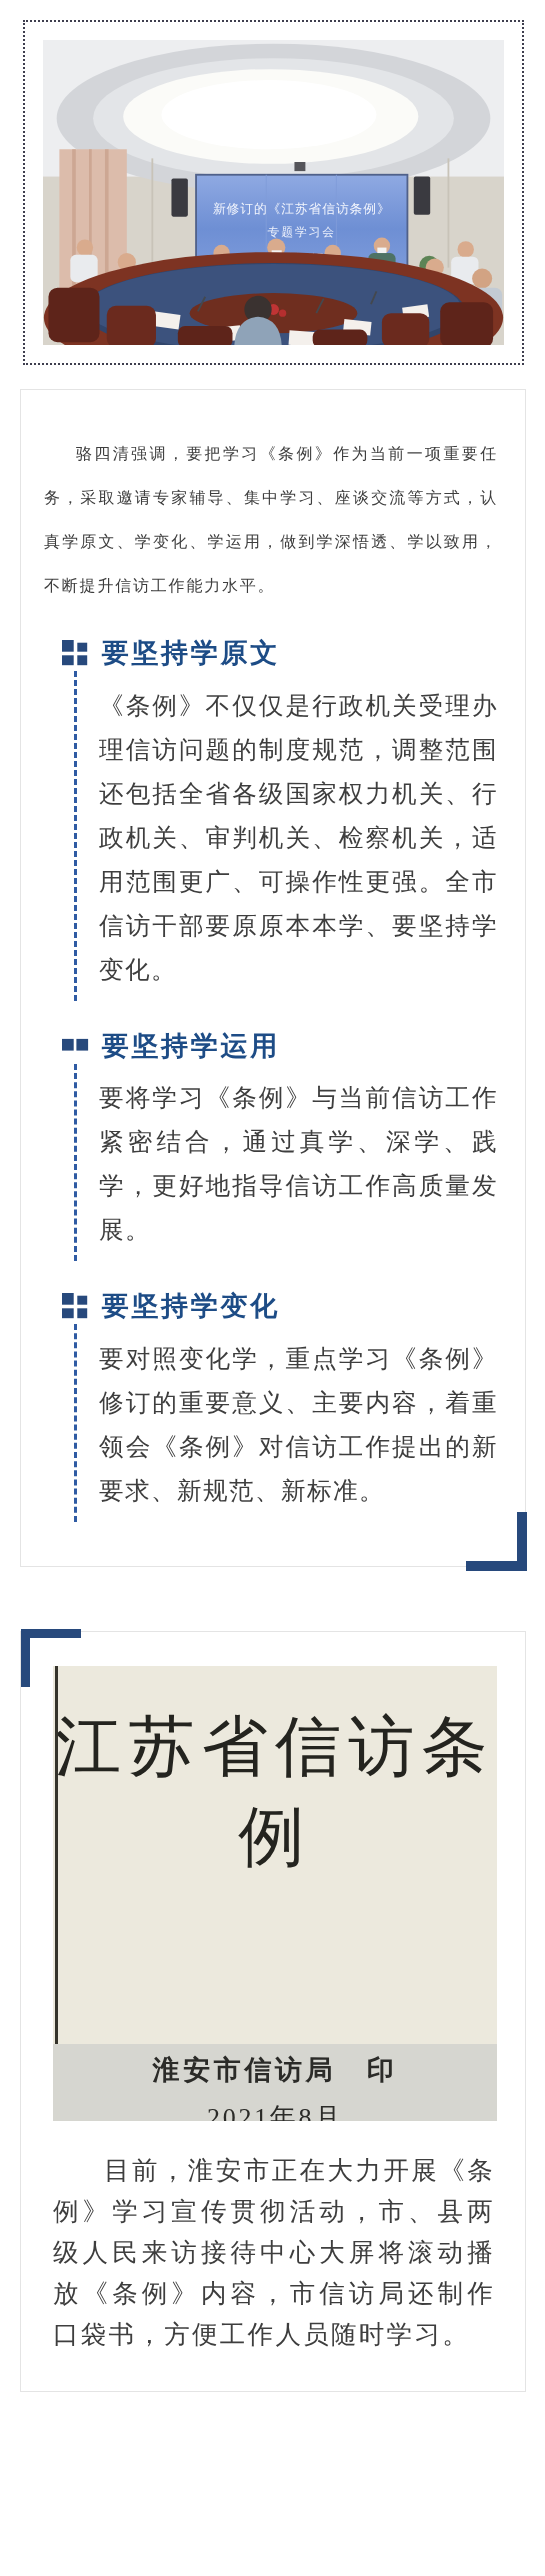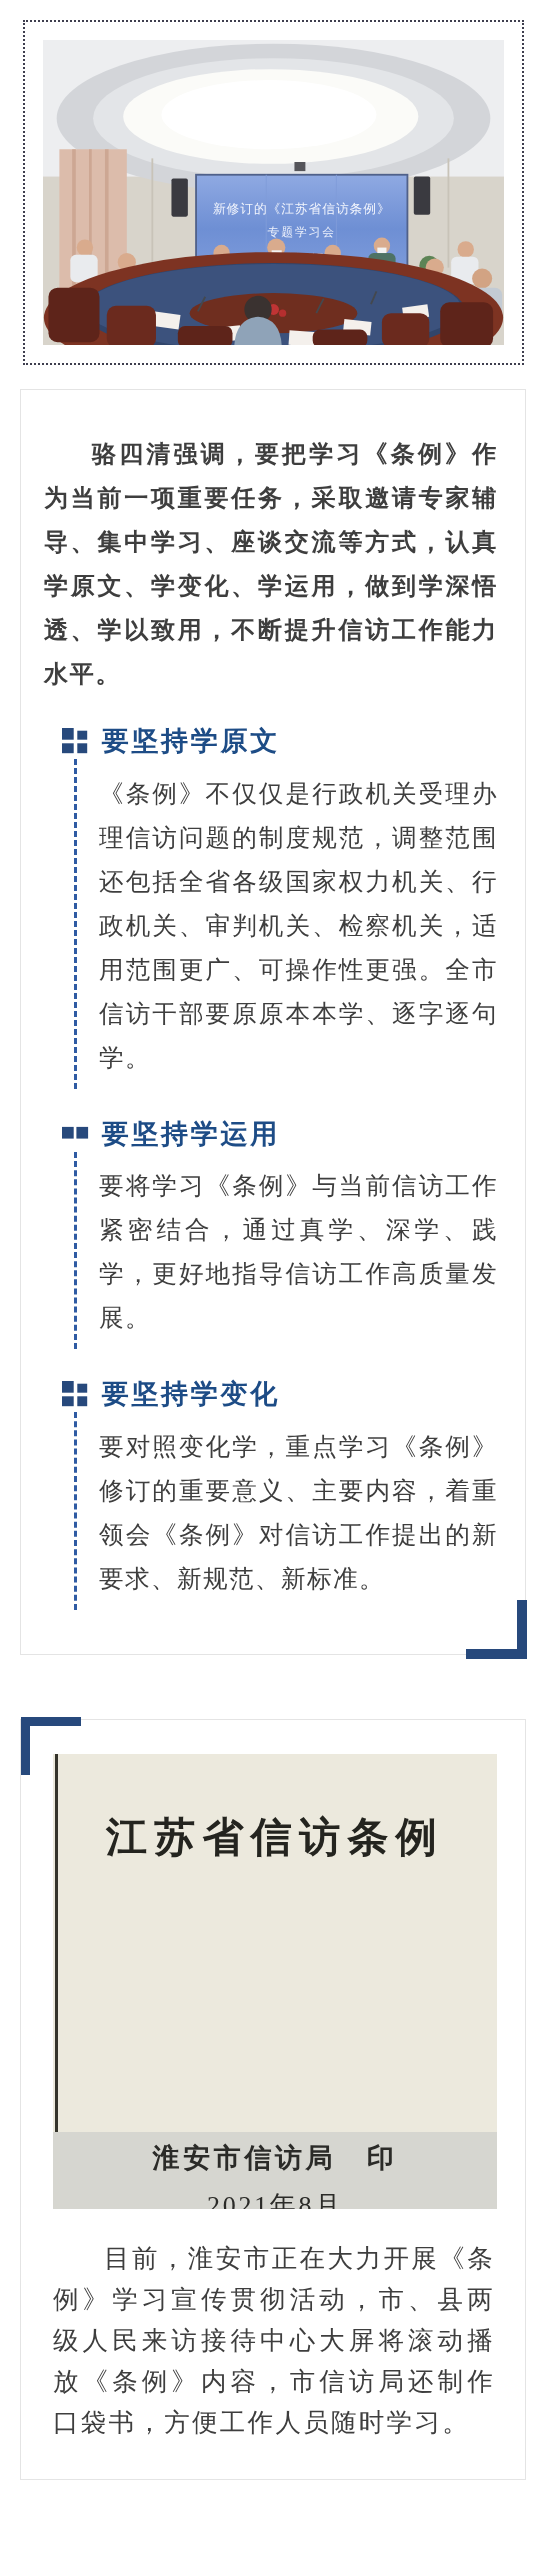--- a/index.html
+++ b/index.html
@@ -33,25 +33,24 @@
 
   
   .box{
     position:relative;
     margin:24px 20px 0 20px;
     border:0.9px solid #e4e4e4;
     background:#fff;
   }
   .box1-inner{padding:42px 27px 44px 23px;}
   .lead{
-    font-size:24px;
+    font-size:16px;
     line-height:44px;
     letter-spacing:1.8px;
     margin-left:7.3px;
-    font-weight:bold;
   }
   .section{margin-top:27px;}
   .sec-head{
     display:flex;
     align-items:center;
     margin-left:18px;
     color:#1d4c86;
     font-size:27px;
     font-weight:bold;
     letter-spacing:2.7px;
@@ -86,25 +85,25 @@
   .box2{margin-top:64px;}
   .box2-inner{padding:34px 30px 36px 32px;}
   .book-photo{
     position:relative;
     width:444px;height:455px;
     background:#ece9dd;
     overflow:hidden;
   }
   .book-spine{position:absolute;left:1.8px;top:0;bottom:0;width:3.6px;background:#35342c;}
   .book-title{
-    padding-top:56px;
+    padding-top:36px;
     text-align:center;
     font-family:"Liberation Serif","DejaVu Serif",serif;
-    font-weight:bold;
-    font-size:41px;
+    font-weight:normal;
+    font-size:66px;
     letter-spacing:7.3px;
     color:#24241f;
   }
   .book-band{
     position:absolute;left:0;right:0;bottom:0;height:77px;
     background:#d6d6d0;
     text-align:center;
     font-family:"Liberation Serif","DejaVu Serif",serif;
     color:#2b2b28;
   }
@@ -236,21 +235,21 @@
           <span class="ico">
             <svg width="27" height="27" viewBox="0 0 30 30" fill="#27497c">
               <rect x="0" y="0" width="13" height="13"></rect>
                 <rect x="17" y="3" width="11" height="10"></rect>
               <rect x="0" y="17" width="13" height="11"></rect>
                 <rect x="17" y="17" width="11" height="11"></rect>
             </svg>
           </span>
           <span>要坚持学原文</span>
         </div>
-        <div class="sec-body">《条例》不仅仅是行政机关受理办理信访问题的制度规范，调整范围还包括全省各级国家权力机关、行政机关、审判机关、检察机关，适用范围更广、可操作性更强。全市信访干部要原原本本学、逐字逐句学。</div>
+        <div class="sec-body">《条例》不仅仅是行政机关受理办理信访问题的制度规范，调整范围还包括全省各级国家权力机关、行政机关、审判机关、检察机关，适用范围更广、可操作性更强。全市信访干部要原原本本学、要坚持学变化。</div>
       </div>
 
       <div class="section">
         <div class="sec-head">
           <span class="ico">
             <svg width="27" height="16.4" viewBox="0 0 30 18" fill="#27497c">
               <rect x="0" y="2" width="13" height="13"></rect>
                 <rect x="16" y="2" width="13" height="13"></rect>
             </svg>
           </span>

